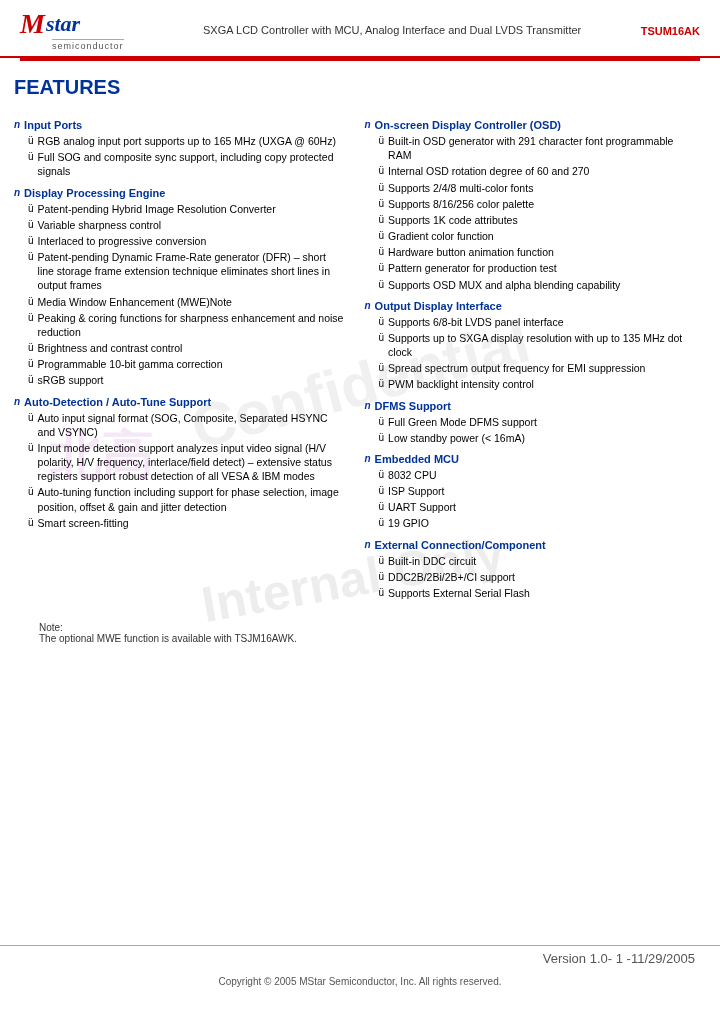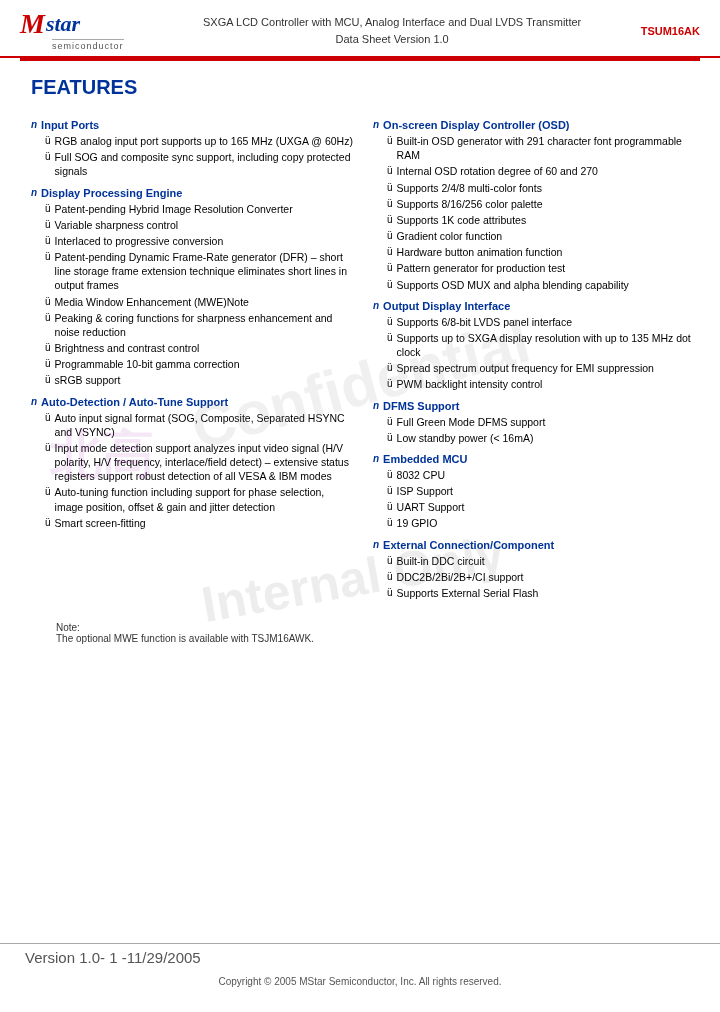--- a/index.html
+++ b/index.html
@@ -74,21 +74,21 @@
 
     
     .red-bar {
       height: 3px;
       background: #cc0000;
       margin: 0 20px;
     }
 
     
     .main-content {
-      padding: 15px 25px 10px 31px;
+      padding: 15px 25px 10px 14px;
     }
 
     .features-title {
       font-size: 20px;
       font-weight: bold;
       color: #003399;
       margin-bottom: 12px;
     }
 
     .columns {
@@ -192,22 +192,22 @@
     .footer {
       position: absolute;
       bottom: 20px;
       left: 0;
       right: 0;
       padding: 5px 25px;
       border-top: 1px solid #aaa;
     }
     .footer-line1 {
       display: flex;
-      justify-content: flex-start;
-      font-size: 15px;
+      justify-content: flex-end;
+      font-size: 13px;
       color: #555;
     }
     .footer-line2 {
       text-align: center;
       font-size: 10px;
       color: #555;
       margin-top: 10px;
     }
   </style>
 </head>
@@ -216,21 +216,20 @@
 <div class="header">
   <div class="logo-container">
     <div class="logo-mstar">
       <span class="logo-m">M</span>
       <span class="logo-star-text">star</span>
     </div>
     <div class="logo-semiconductor">semiconductor</div>
   </div>
   <div class="header-title">
     <div>SXGA LCD Controller with MCU, Analog Interface and Dual LVDS Transmitter</div>
-    <div>Data Sheet Version 1.0</div>
   </div>
   <div class="header-right">TSUM16AK</div>
 </div>
 
 <div class="red-bar"></div>
 
 <div class="watermark">
   <span class="watermark-text">Confidential</span>
 </div>
 <div class="watermark-cn">北高</div>

